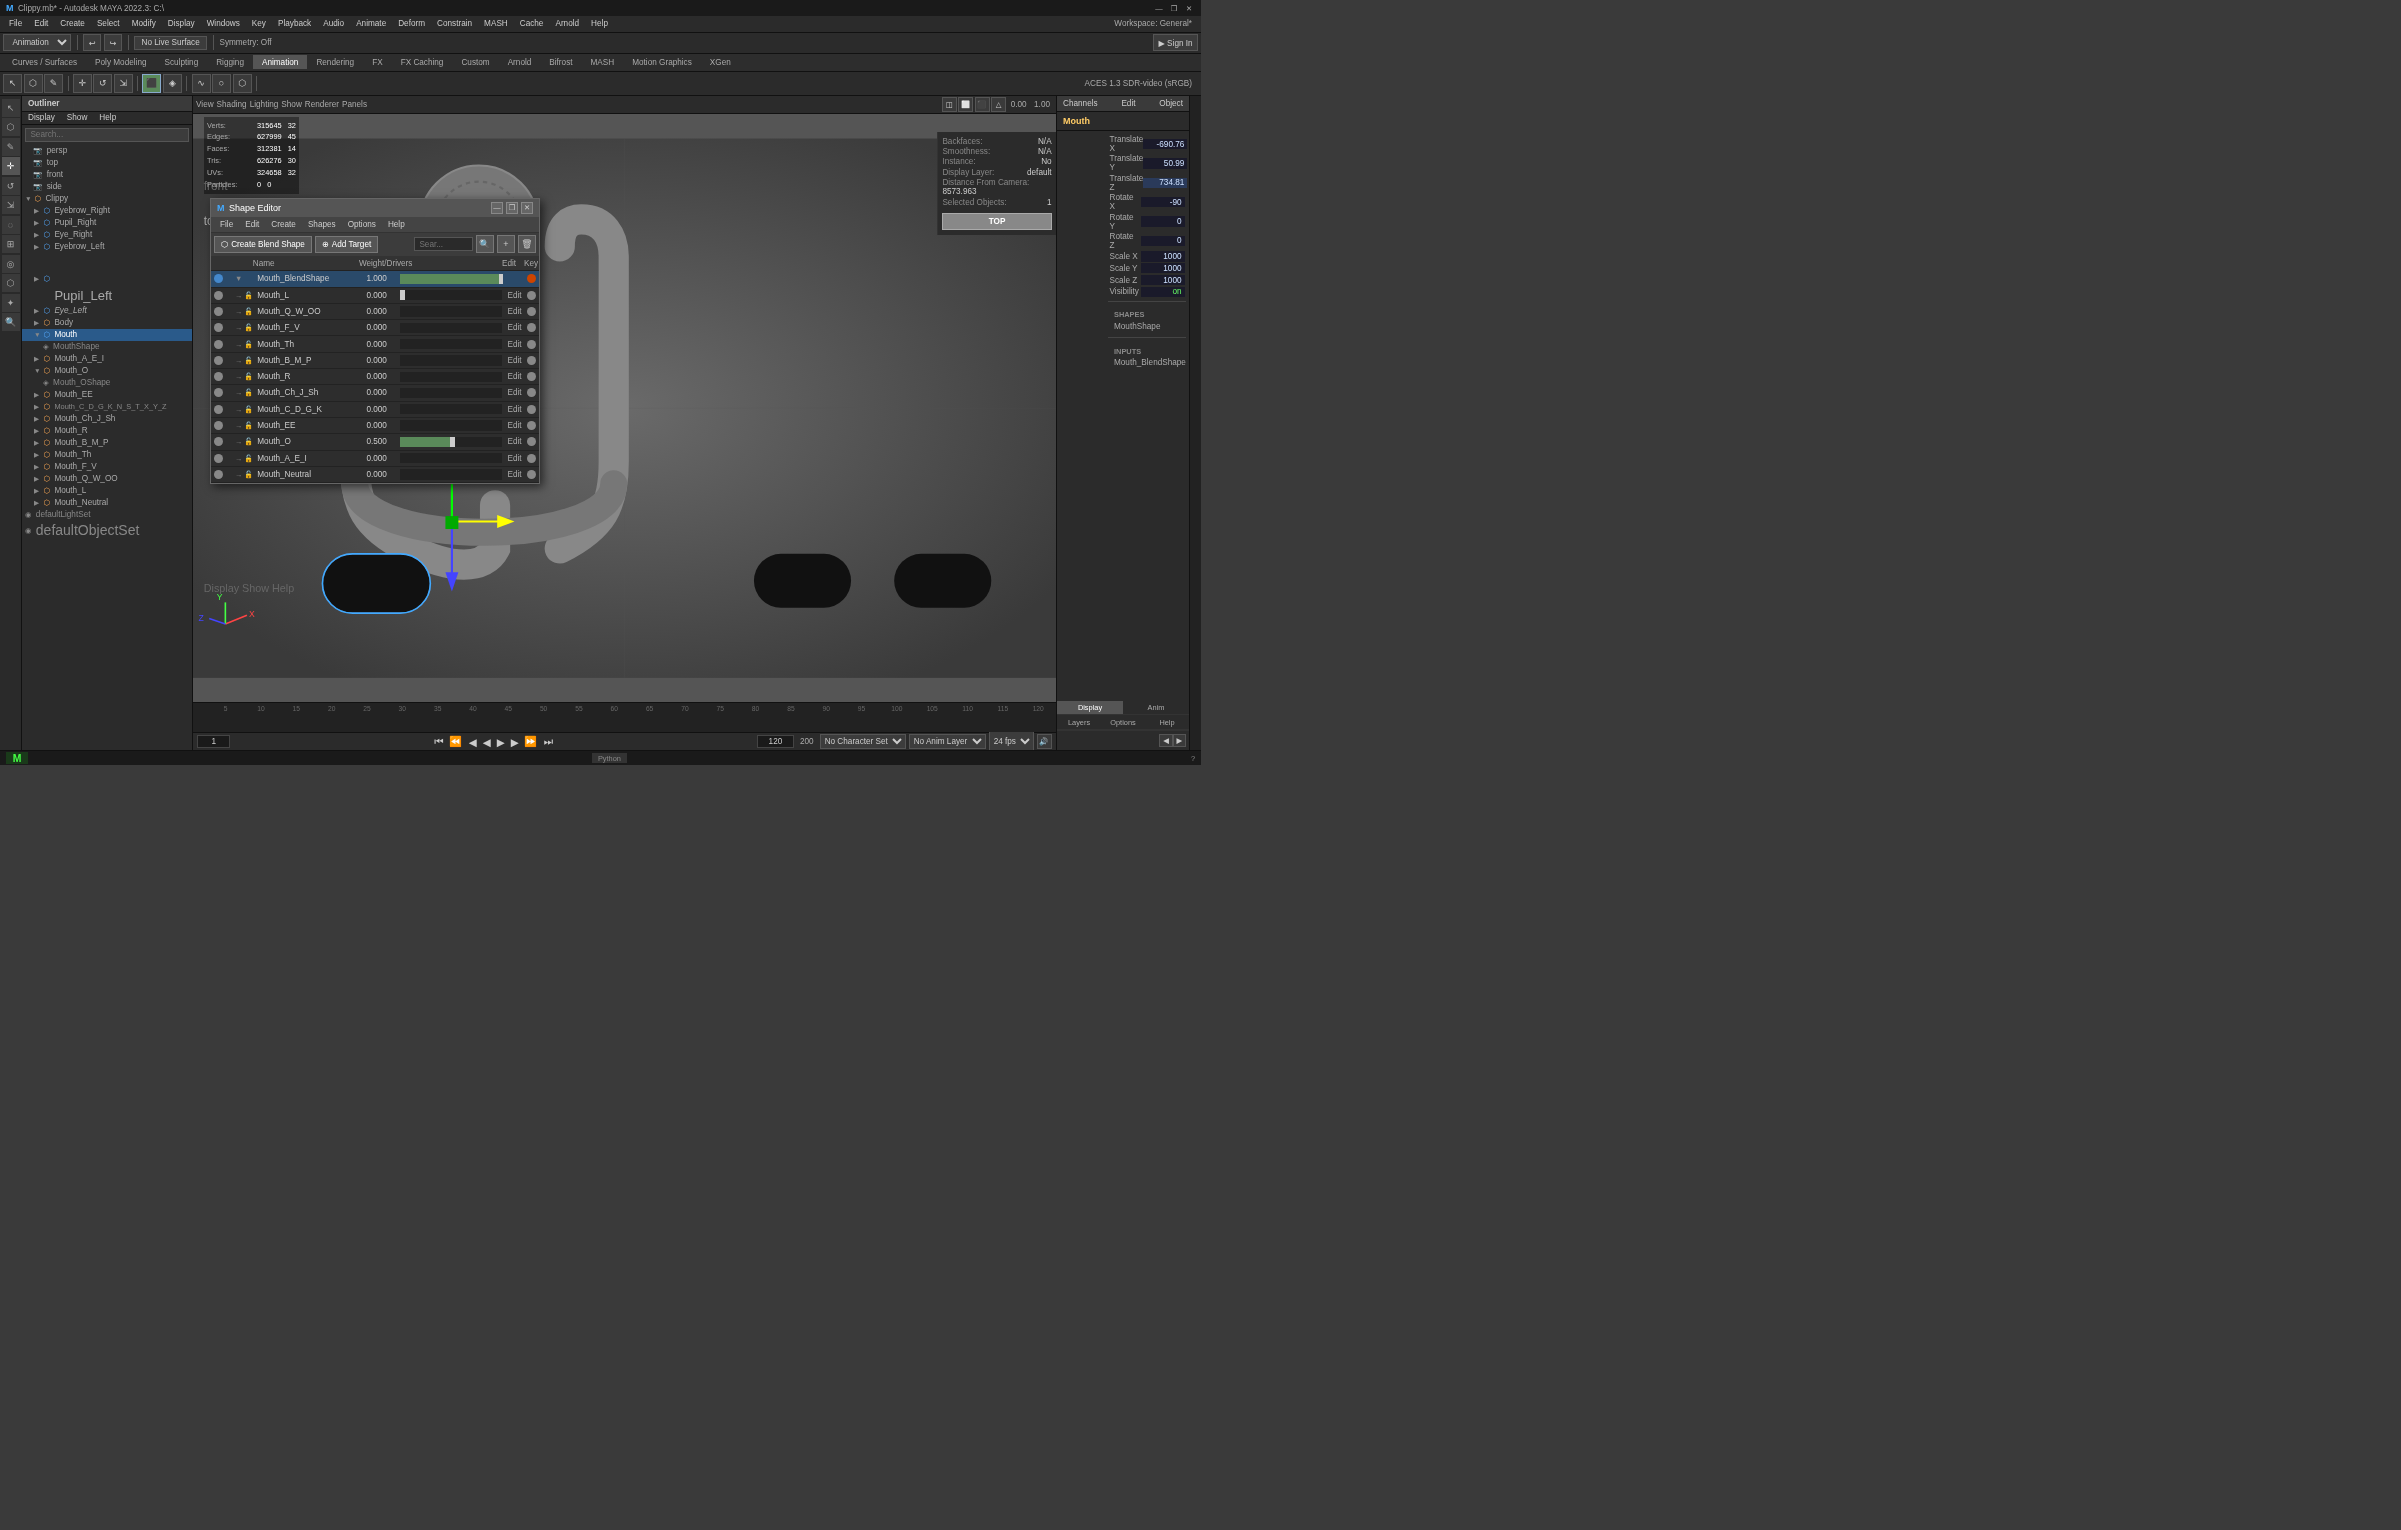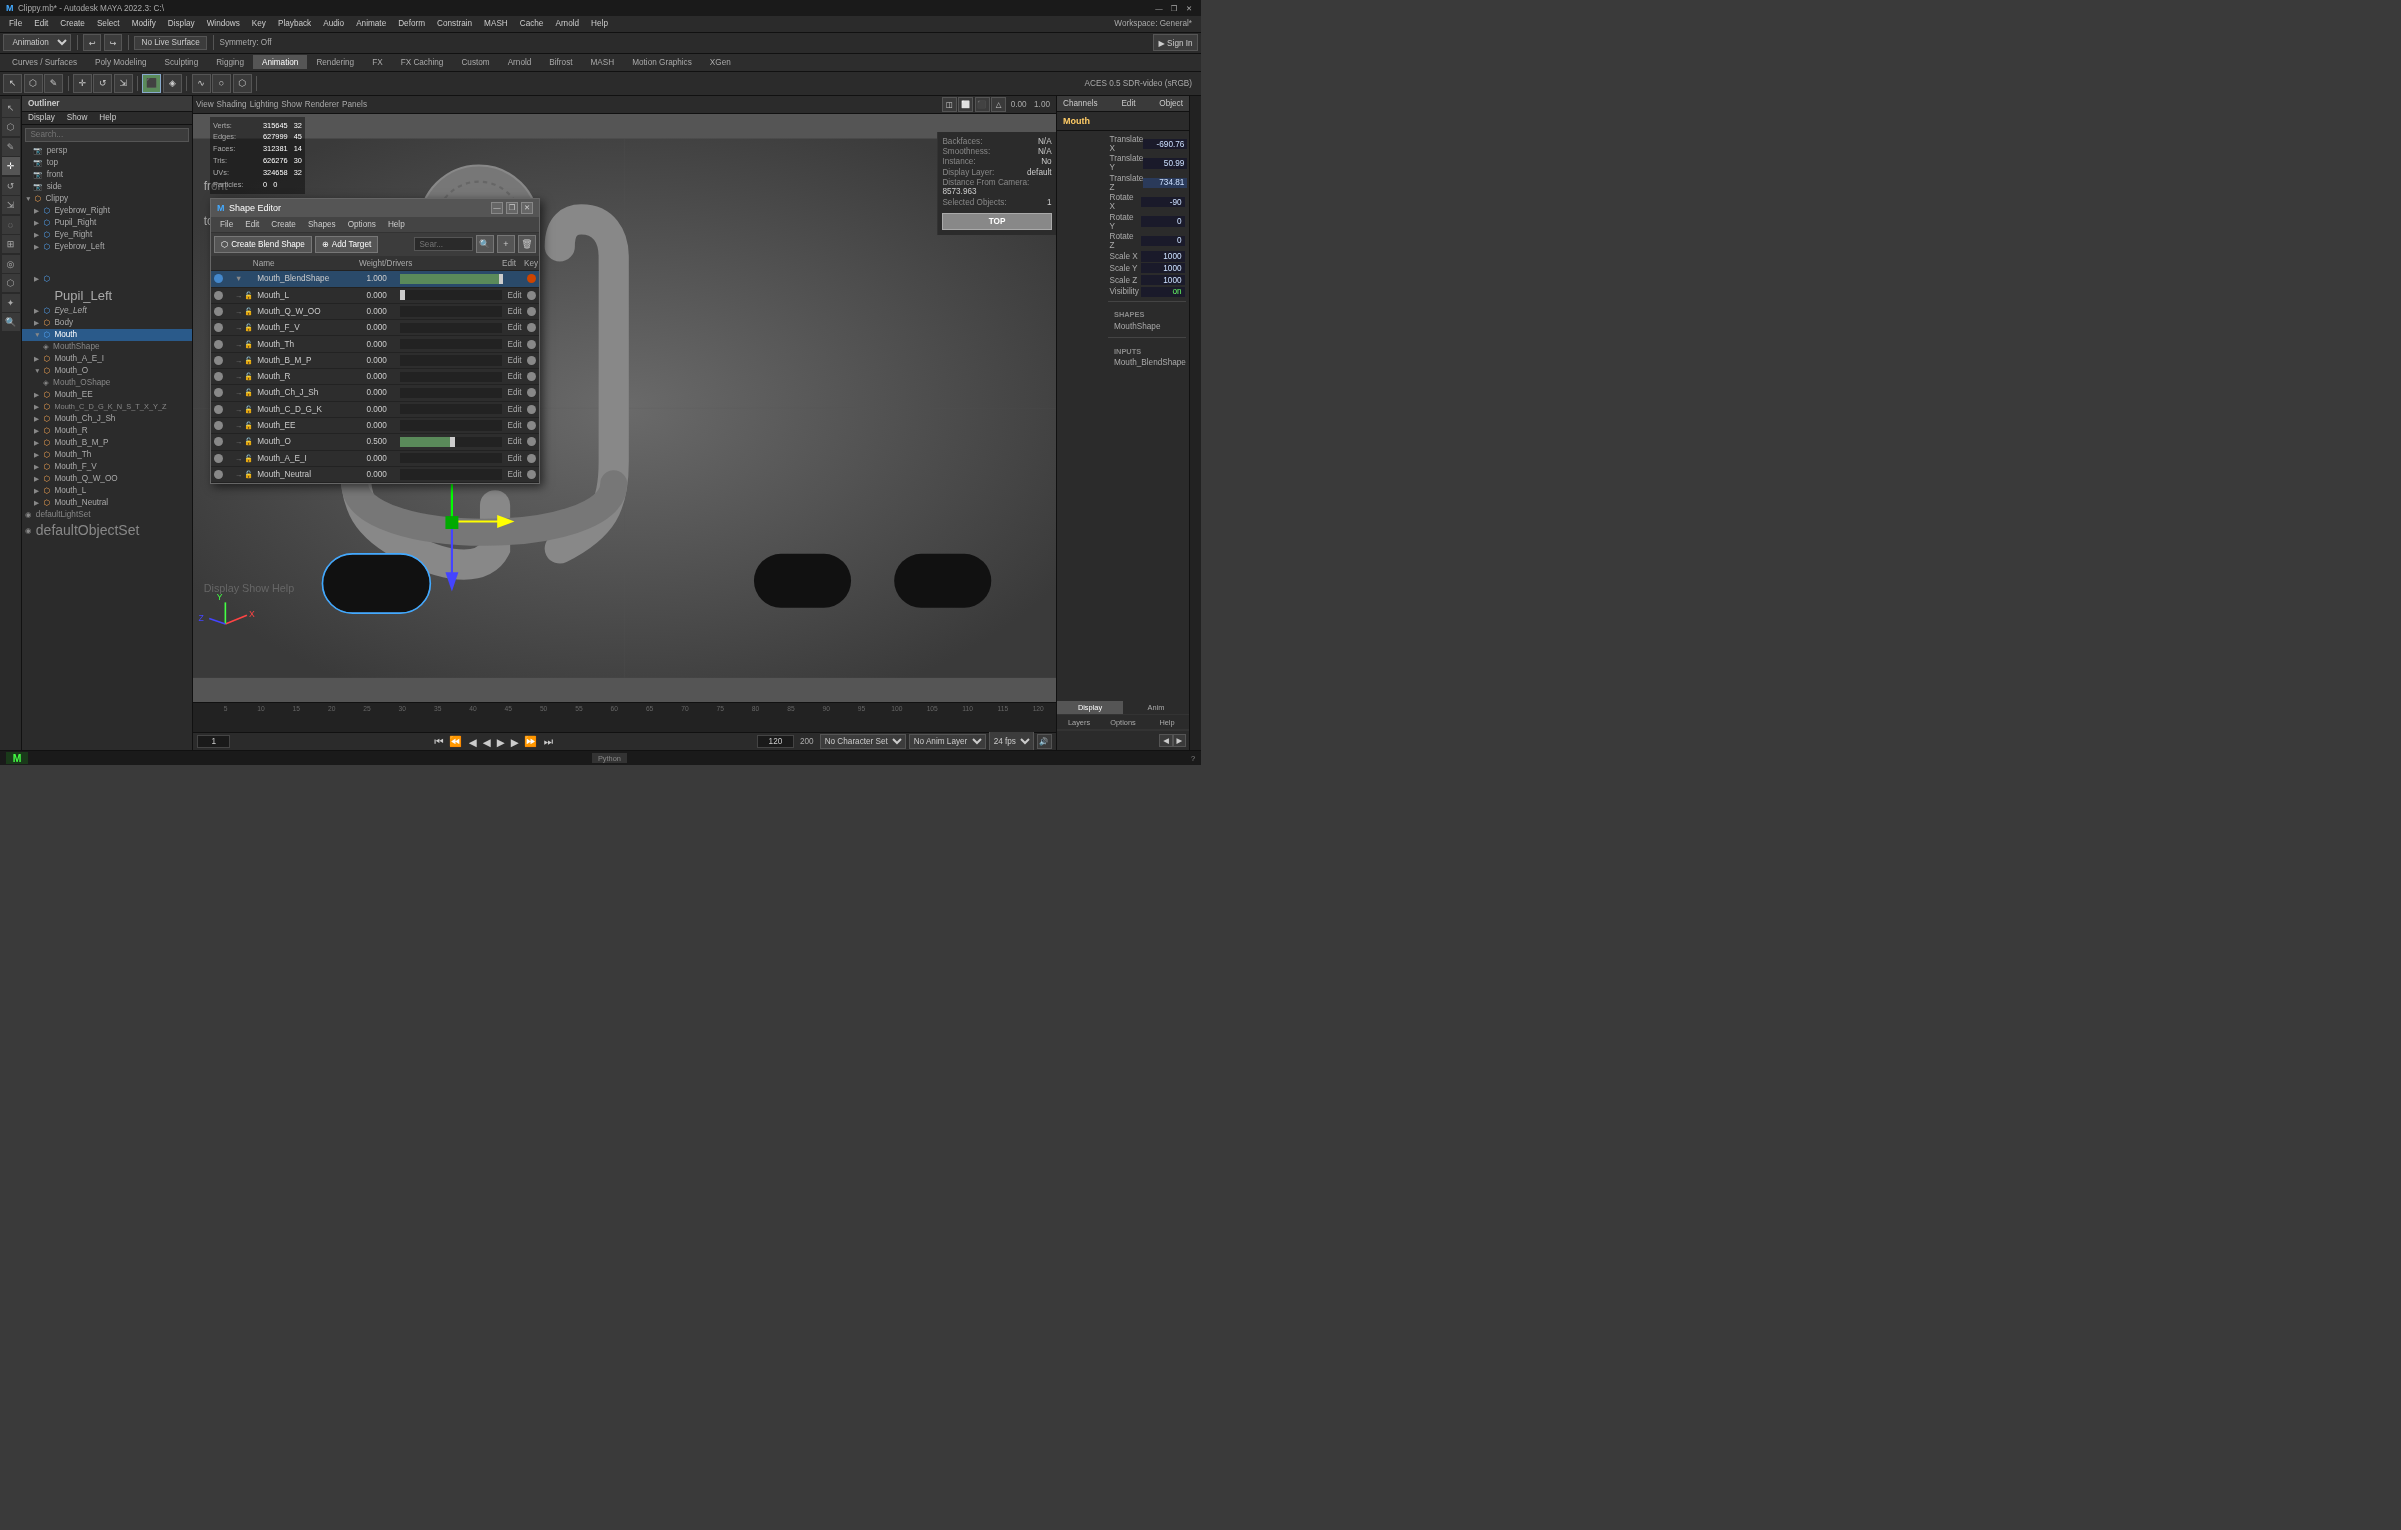--- a/index.html
+++ b/index.html
@@ -41,21 +41,21 @@
     #outliner-search input { width: 100%; background: #3c3c3c; border: 0.7px solid #555; color: #ccc; padding: 1.5px 4.4px; font-size: 8.2px; }
     #outliner-tree { flex: 1; overflow-y: auto; overflow-x: hidden; }
     .tree-item { padding: 1.5px 3px; cursor: pointer; display: flex; align-items: center; gap: 2.2px; white-space: nowrap; }
     .tree-item.selected { background: #2a5a8a; }
     .tree-indent { display: inline-block; }
     .tree-arrow { color: #888; font-size: 6.7px; width: 7.4px; }
     .tree-icon { color: #888; font-size: 7.4px; }
     .tree-icon.camera { color: #aaa; }
     #viewport-header { background: #2b2b2b; height: 18px; display: flex; align-items: center; padding: 0 3px; gap: 3px; border-bottom: 0.7px solid #111; }
     #viewport-header span { font-size: 8.2px; color: #aaa; cursor: pointer; }
-    #stats-panel { position: absolute; top: 3px; left: 17px; font-size: 7.4px; color: #0f0; background: rgba(0,0,0,0.4); padding: 3px; line-height: 1.6; }
+    #stats-panel { position: absolute; top: 3px; left: 11px; font-size: 7.4px; color: #0f0; background: rgba(0,0,0,0.4); padding: 3px; line-height: 1.6; }
     .stat-row { display: flex; gap: 6px; }
     .stat-label { color: #aaa; width: 44px; }
     .stat-val { color: #fff; }
 
     
     #right-panel { width: 133px; background: #2b2b2b; border-left: 0.7px solid #111; display: flex; flex-direction: column; }
     #channels-header { background: #3a3a3a; padding: 3px 6px; display: flex; justify-content: space-between; align-items: center; border-bottom: 0.7px solid #111; }
     #channels-header span { font-size: 8.2px; color: #ccc; }
     #channels-list { flex: 1; overflow-y: auto; padding: 3px; margin-left: 48px; }
     .ch-row { display: flex; justify-content: space-between; align-items: center; padding: 0.7px 1.5px; font-size: 8.2px; }
@@ -222,21 +222,21 @@
     <div class="icon-btn">⇲</div>
     <div class="toolbar-sep"></div>
     <div class="icon-btn active" style="background:#5a8a5a;border-color:#8ac;">⬛</div>
     <div class="icon-btn">◈</div>
     <div class="toolbar-sep"></div>
     <div class="icon-btn">∿</div>
     <div class="icon-btn">○</div>
     <div class="icon-btn">⬡</div>
     <div class="toolbar-sep"></div>
     <div style="flex:1"></div>
-    <span style="font-size:8.2px;color:#aaa;margin-right:6px;">ACES 0.5 SDR-video (sRGB)</span>
+    <span style="font-size:8.2px;color:#aaa;margin-right:6px;">ACES 1.3 SDR-video (sRGB)</span>
   </div>
 
   <div id="content-area" style="display:flex;flex:1;overflow:hidden;position:relative;">
 
     <div id="left-icon-bar">
       <div class="licon">↖</div>
       <div class="licon">⬡</div>
       <div class="licon">✎</div>
       <div class="licon active" style="background:#555;">✛</div>
       <div class="licon">↺</div>

